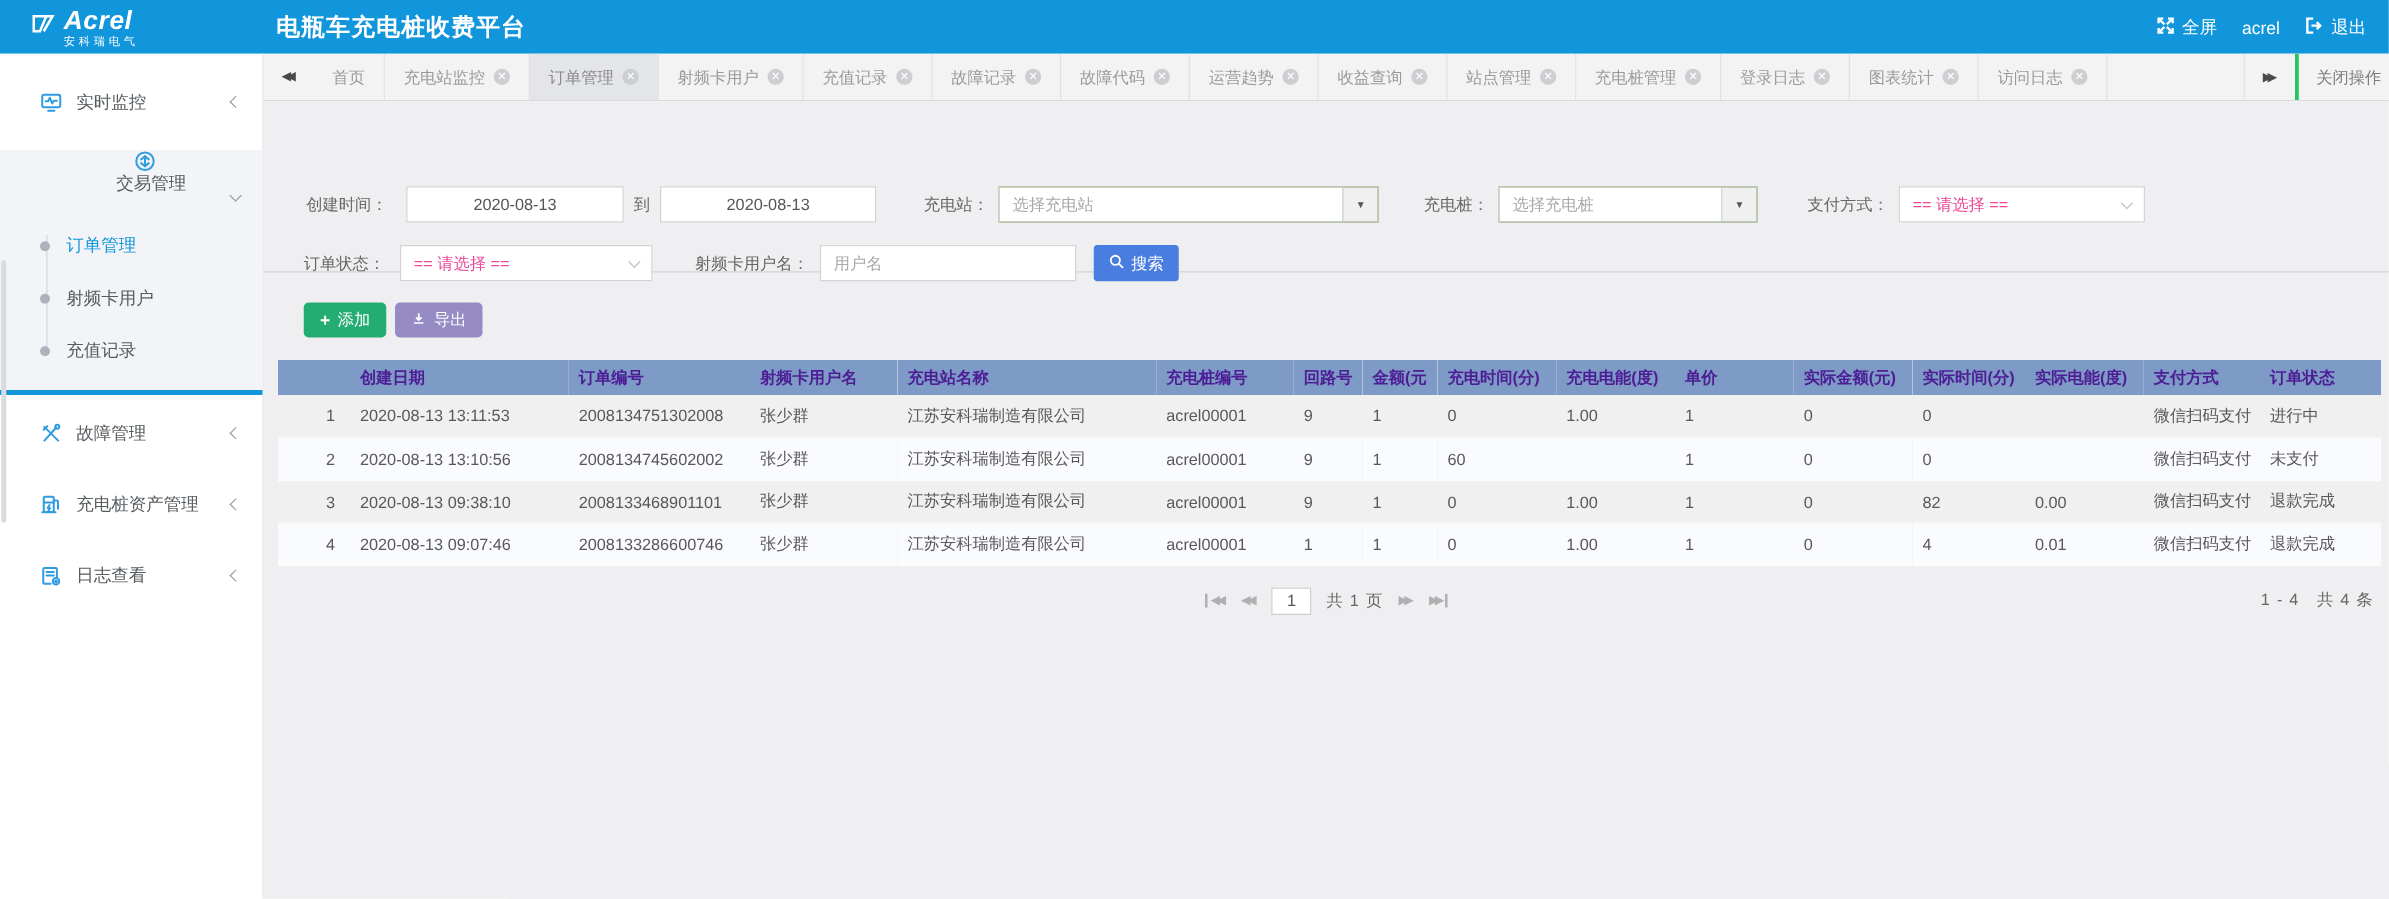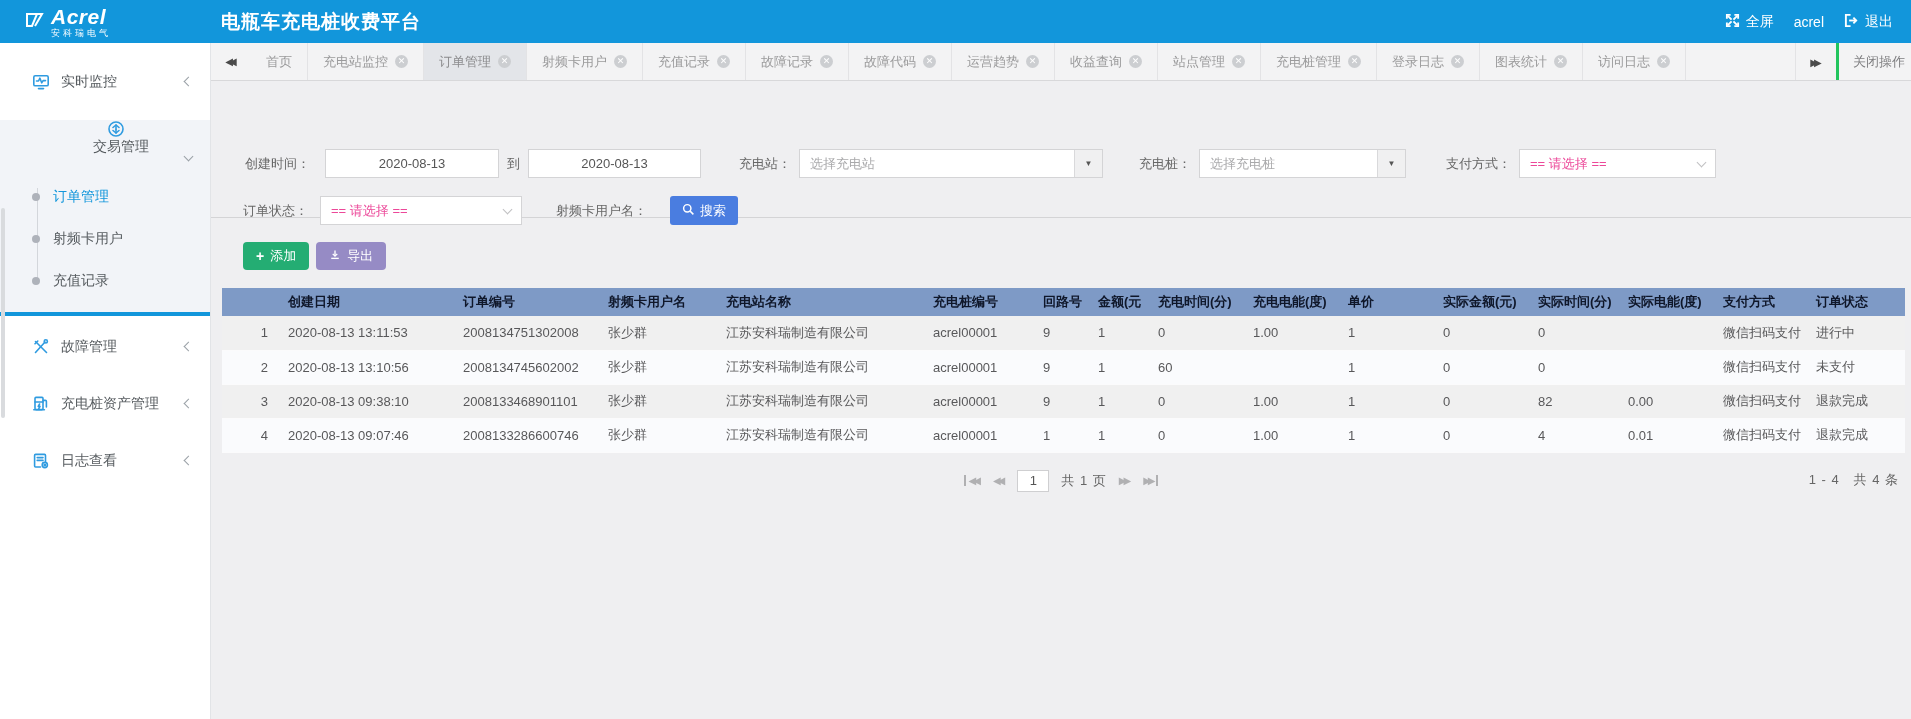--- a/index.html
+++ b/index.html
@@ -92,21 +92,21 @@
   .toolbar { margin:24px 0 0 32px; display:flex; gap:7px; }
   .tb-btn { height:28px; padding:0 13px; border:0; border-radius:4px; color:#fff;
     font-size:13px; display:flex; align-items:center; gap:6px; cursor:pointer;
     font-family:inherit; }
   .tb-add { background:var(--add-green,#24ad73); }
   .tb-export { background:var(--export-purple,#968bc5); }
 
   
   .table-wrap { margin:18px 6px 0 11px; }
   table { width:100%; border-collapse:collapse; table-layout:fixed; }
-  thead th { background:var(--th-blue,#7e9ac6); color:#0f172a; font-size:13px;
+  thead th { background:var(--th-blue,#7e9ac6); color:#4c1d95; font-size:13px;
     font-weight:bold; height:28px; text-align:left; padding-left:8px; overflow:hidden;
     white-space:nowrap; }
   tbody td { height:34px; font-size:13px; color:#58585a; padding-left:8px;
     border-bottom:1px solid #fbfbfc; overflow:hidden; white-space:nowrap; }
   tbody tr:nth-child(odd) td { background:#f0f0f0; }
   tbody tr:nth-child(even) td { background:#fafbfd; }
   td.num, th.num { padding-left:0; padding-right:12px; text-align:right; }
 
   
   .pager-row { position:relative; margin-top:14px; height:28px; }
@@ -357,20 +357,23 @@
           <span class="sel-chev"></span>
         </div>
       </div>
       <div class="f-row f-row2">
         <span class="f-label" style="width:77px;">订单状态：</span>
         <div class="fake-select" style="width:202px;">
           <span>== 请选择 ==</span>
           <span class="sel-chev"></span>
         </div>
         <span class="f-label" style="margin-left:34px; width:100px;">射频卡用户名：</span>
+        <div class="combo" style="width:205px;">
+          <input placeholder="用户名" style="">
+        </div>
         <button class="search-btn" style="margin-left:14px;">
           <span>
             <svg width="13" height="13" viewBox="0 0 16 16">
               <circle cx="6.5" cy="6.5" r="4.5" fill="none" stroke="#fff" stroke-width="1.8"></circle>
               <path d="M10 10 L14 14" stroke="#fff" stroke-width="1.8"></path>
             </svg>
           </span>
           <span>搜索</span>
         </button>
       </div>

